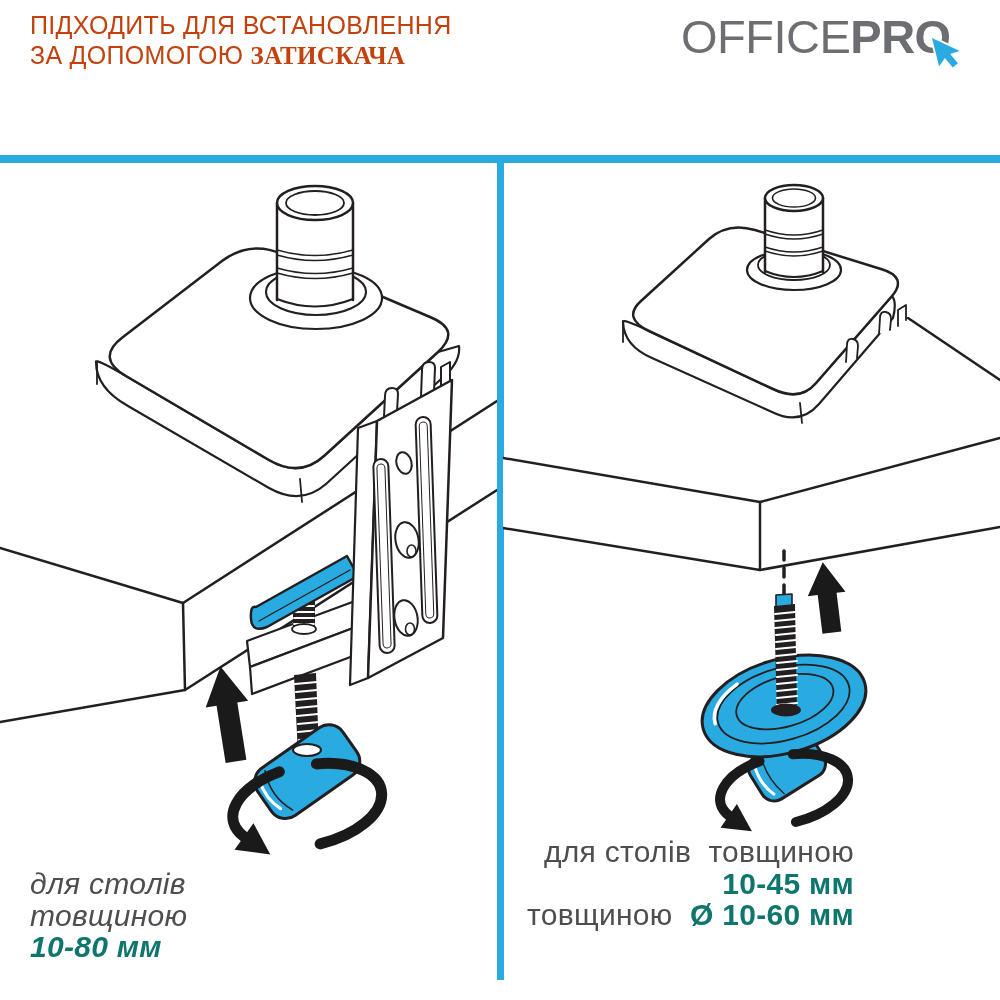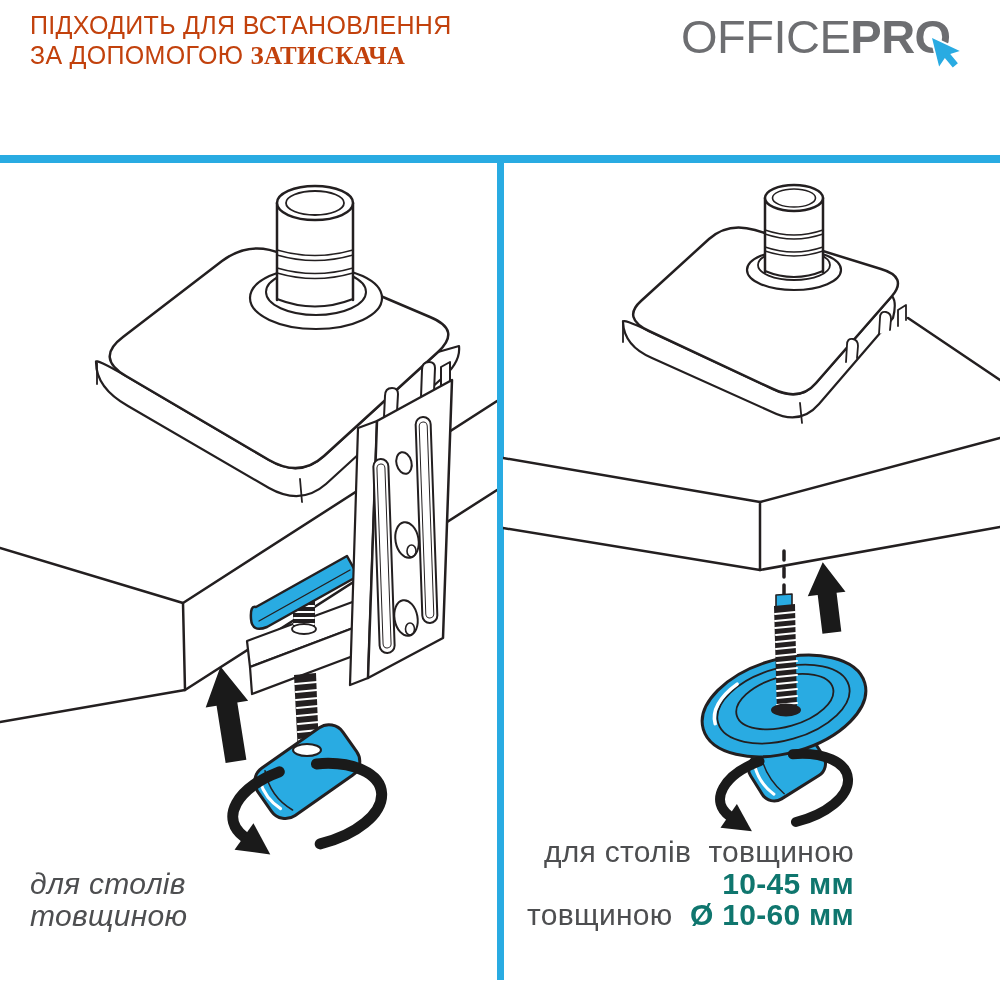--- a/index.html
+++ b/index.html
@@ -194,14 +194,14 @@
       <path d="M827,562 L846,594 L837,594 L837,633 L818,633 L818,594 L808,594 Z" fill="#1a1a1a" stroke="none"></path>
     </g>
     <g transform="rotate(-12 783 790)" stroke="#1a1a1a">
       <path d="M800,757 A64,34 0 0 1 789,824" stroke-width="10"></path>
       <path d="M766,757 A64,34 0 0 0 725,804" stroke-width="10"></path>
       <path d="M744,824 L714,814 L735,794 Z" fill="#1a1a1a" stroke="none"></path>
     </g>
   </g>
 </svg>
 
-<div class="caption caption-left"><div><span>для столів</span></div><div><span>товщиною</span></div></div>
+<div class="caption caption-left"><div><span>для столів</span></div><div><span>товщиною</span></div><div><span class="b">10-80 мм</span></div></div>
 <div class="caption caption-right"><div><span>для столів  товщиною</span></div><div><span class="b">10-45 мм</span></div><div><span>товщиною  </span><span class="b">Ø 10-60 мм</span></div></div>
 
 </body></html>

